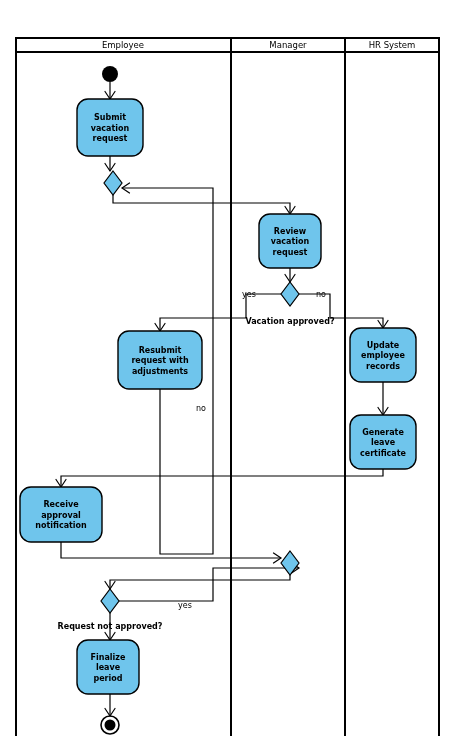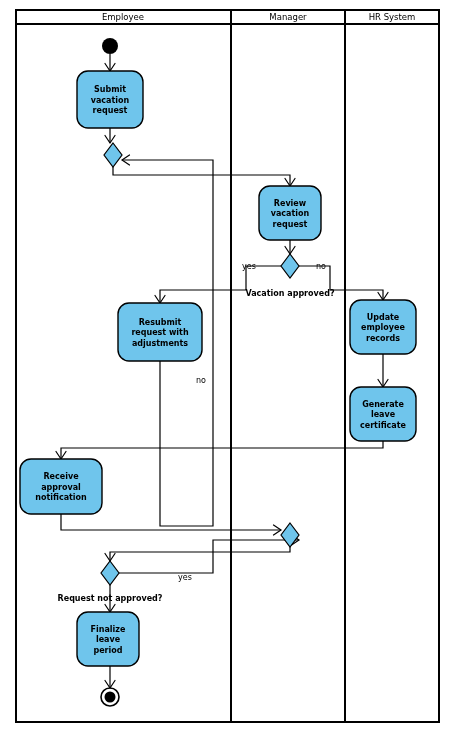--- a/index.html
+++ b/index.html
@@ -9,20 +9,21 @@
     width: 455px;
     height: 736px;
     overflow: hidden;
     font-family: "DejaVu Sans", sans-serif;
   }
   #diagram-root {
     position: relative;
     width: 455px;
     height: 564px;
     background: #ffffff;
+    margin-top: 28px;
   }
   svg#activity-diagram {
     display: block;
     width: 455px;
     height: 736px;
   }
   .lane-frame {
     fill: none;
     stroke: #000000;
     stroke-width: 2;

